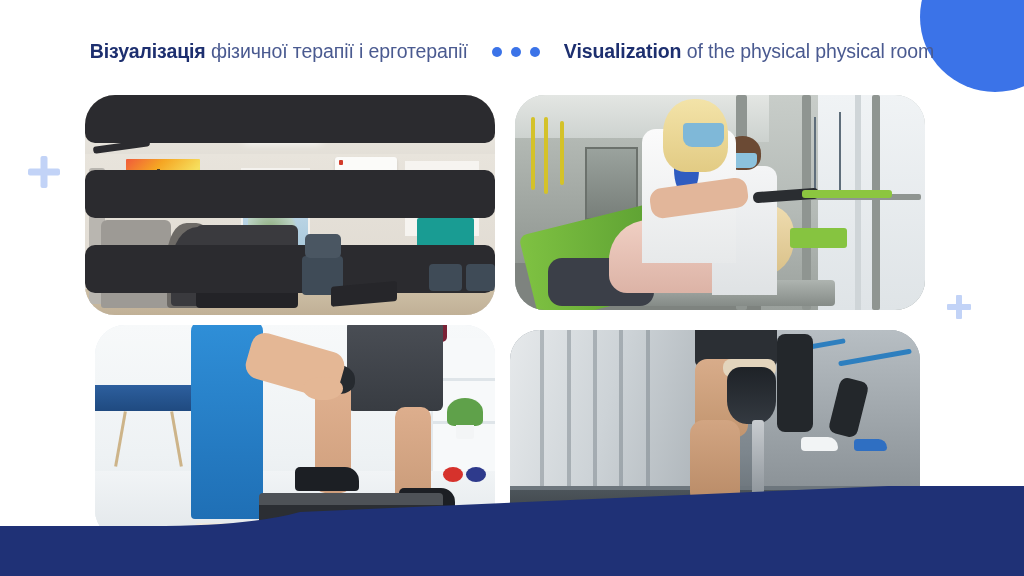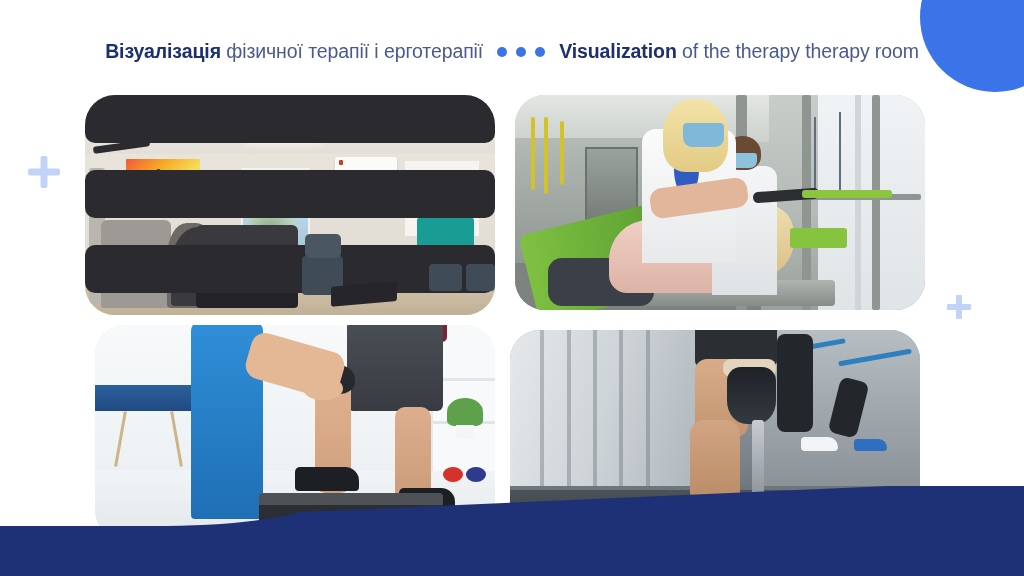--- a/index.html
+++ b/index.html
@@ -44,21 +44,21 @@
   .plus-right .bar-v { width:6px; }
 
   
   .header {
     position:absolute;
     left:0; top:40px;
     width:1024px;
     display:flex;
     align-items:center;
     justify-content:center;
-    gap:14px;
+    gap:24px;
     z-index:4;
     padding:0 14px;
   }
   .title {
     font-size:19.5px;
     letter-spacing:-0.1px;
     white-space:nowrap;
     line-height:1.2;
   }
   .title .strong { font-weight:bold; color:#1d2f6f; }
@@ -490,21 +490,21 @@
       <span class="strong">Візуалізація</span><span class="light"> фізичної терапії і ерготерапії</span>
     </div>
 
     <div class="dots">
       <i></i>
         <i></i>
         <i></i>
     </div>
 
     <div class="title">
-      <span class="strong">Visualization</span><span class="light"> of the therapy therapy room</span>
+      <span class="strong">Visualization</span><span class="light"> of the physical physical room</span>
     </div>
   </div>
 
   <div class="grid">
 
     <div class="card card-1">
       <div class="scene s1">
         <div class="ceiling"></div>
         <div class="panel panel-a"></div>
         <div class="panel panel-b"></div>

